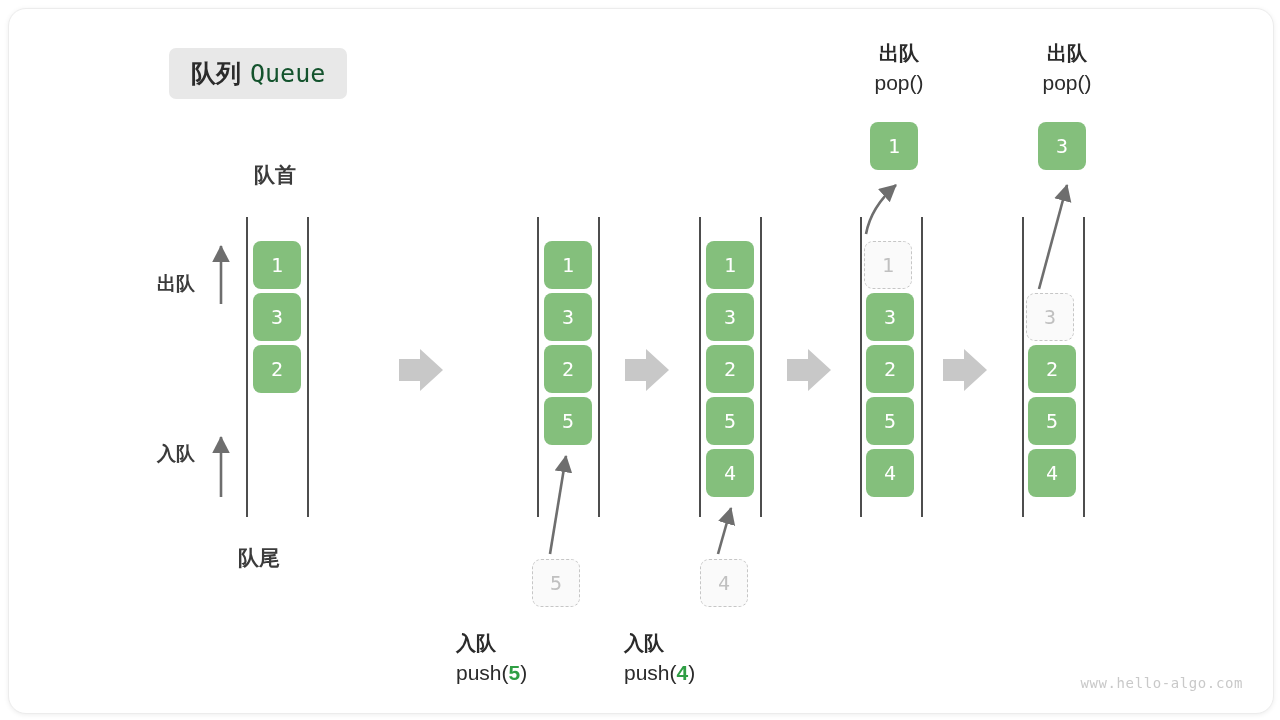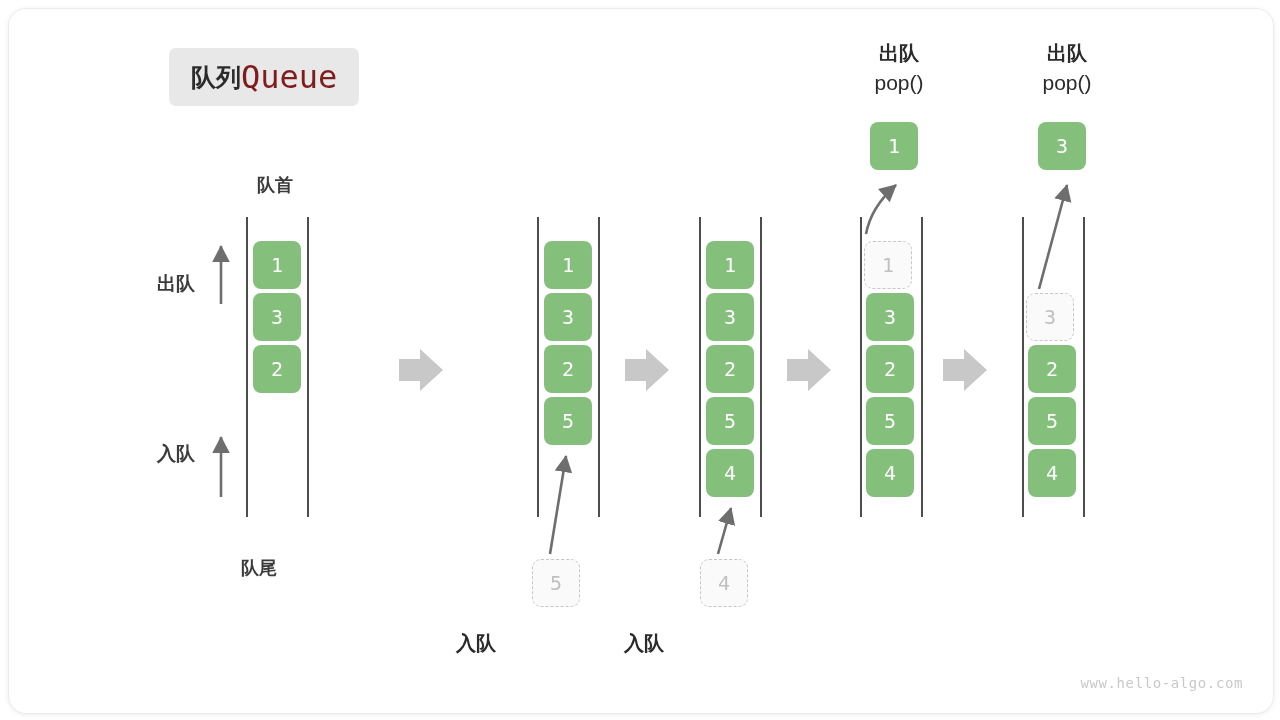--- a/index.html
+++ b/index.html
@@ -16,27 +16,27 @@
   }
   .stage{position:absolute;left:0;top:0;width:1264px;height:704px;}
 
   
   #title-badge{
     position:absolute;left:160px;top:39px;
     padding:13px 22px;border-radius:7px;background:#e8e8e8;
     white-space:nowrap;line-height:1;
   }
   #title-badge .cn{font-size:25px;font-weight:bold;color:#2b2b2b;vertical-align:middle;}
-  #title-badge .en{font-size:32px;color:#7f1d1d;vertical-align:middle;
-    font-family:"DejaVu Sans Mono","Liberation Mono",monospace;}
+  #title-badge .en{font-size:25px;color:#14532d;vertical-align:middle;
+    font-family:"DejaVu Sans Mono","Liberation Mono",monospace;margin-left:9px;}
 
   
   .hdr-cn{
-    position:absolute;font-size:18px;font-weight:bold;color:#3b3b3b;
-    white-space:nowrap;text-align:center;margin-top:12px;
+    position:absolute;font-size:21px;font-weight:bold;color:#3b3b3b;
+    white-space:nowrap;text-align:center;
   }
   .sidelabel{
     position:absolute;font-size:19px;font-weight:bold;color:#3b3b3b;
     white-space:nowrap;
   }
   .op-label{
     position:absolute;text-align:center;white-space:nowrap;line-height:1.45;
   }
   .op-label .l1{font-size:20px;font-weight:bold;color:#2b2b2b;display:block;}
   .op-label .l2{
@@ -101,35 +101,37 @@
 
   <div class="box" style="left:535px;top:232px;">1</div>
   <div class="box" style="left:535px;top:284px;">3</div>
   <div class="box" style="left:535px;top:336px;">2</div>
   <div class="box" style="left:535px;top:388px;">5</div>
 
   <div class="ghost" style="left:523px;top:550px;">5</div>
 
   <div class="op-label" style="left:447px;top:620px;width:200px;text-align:left;">
     <span class="l1">入队</span>
+    <span class="l2"><span>push(</span><span class="v">5</span><span>)</span></span>
   </div>
 
   <div class="rail" style="left:690px;top:208px;height:300px;"></div>
   <div class="rail" style="left:751px;top:208px;height:300px;"></div>
 
   <div class="box" style="left:697px;top:232px;">1</div>
   <div class="box" style="left:697px;top:284px;">3</div>
   <div class="box" style="left:697px;top:336px;">2</div>
   <div class="box" style="left:697px;top:388px;">5</div>
   <div class="box" style="left:697px;top:440px;">4</div>
 
   <div class="ghost" style="left:691px;top:550px;">4</div>
 
   <div class="op-label" style="left:615px;top:620px;width:200px;text-align:left;">
     <span class="l1">入队</span>
+    <span class="l2"><span>push(</span><span class="v">4</span><span>)</span></span>
   </div>
 
   <div class="op-label" style="left:815px;top:30px;width:150px;">
     <span class="l1">出队</span>
     <span class="l2">pop()</span>
   </div>
 
   <div class="box" style="left:861px;top:113px;">1</div>
 
   <div class="rail" style="left:851px;top:208px;height:300px;"></div>

